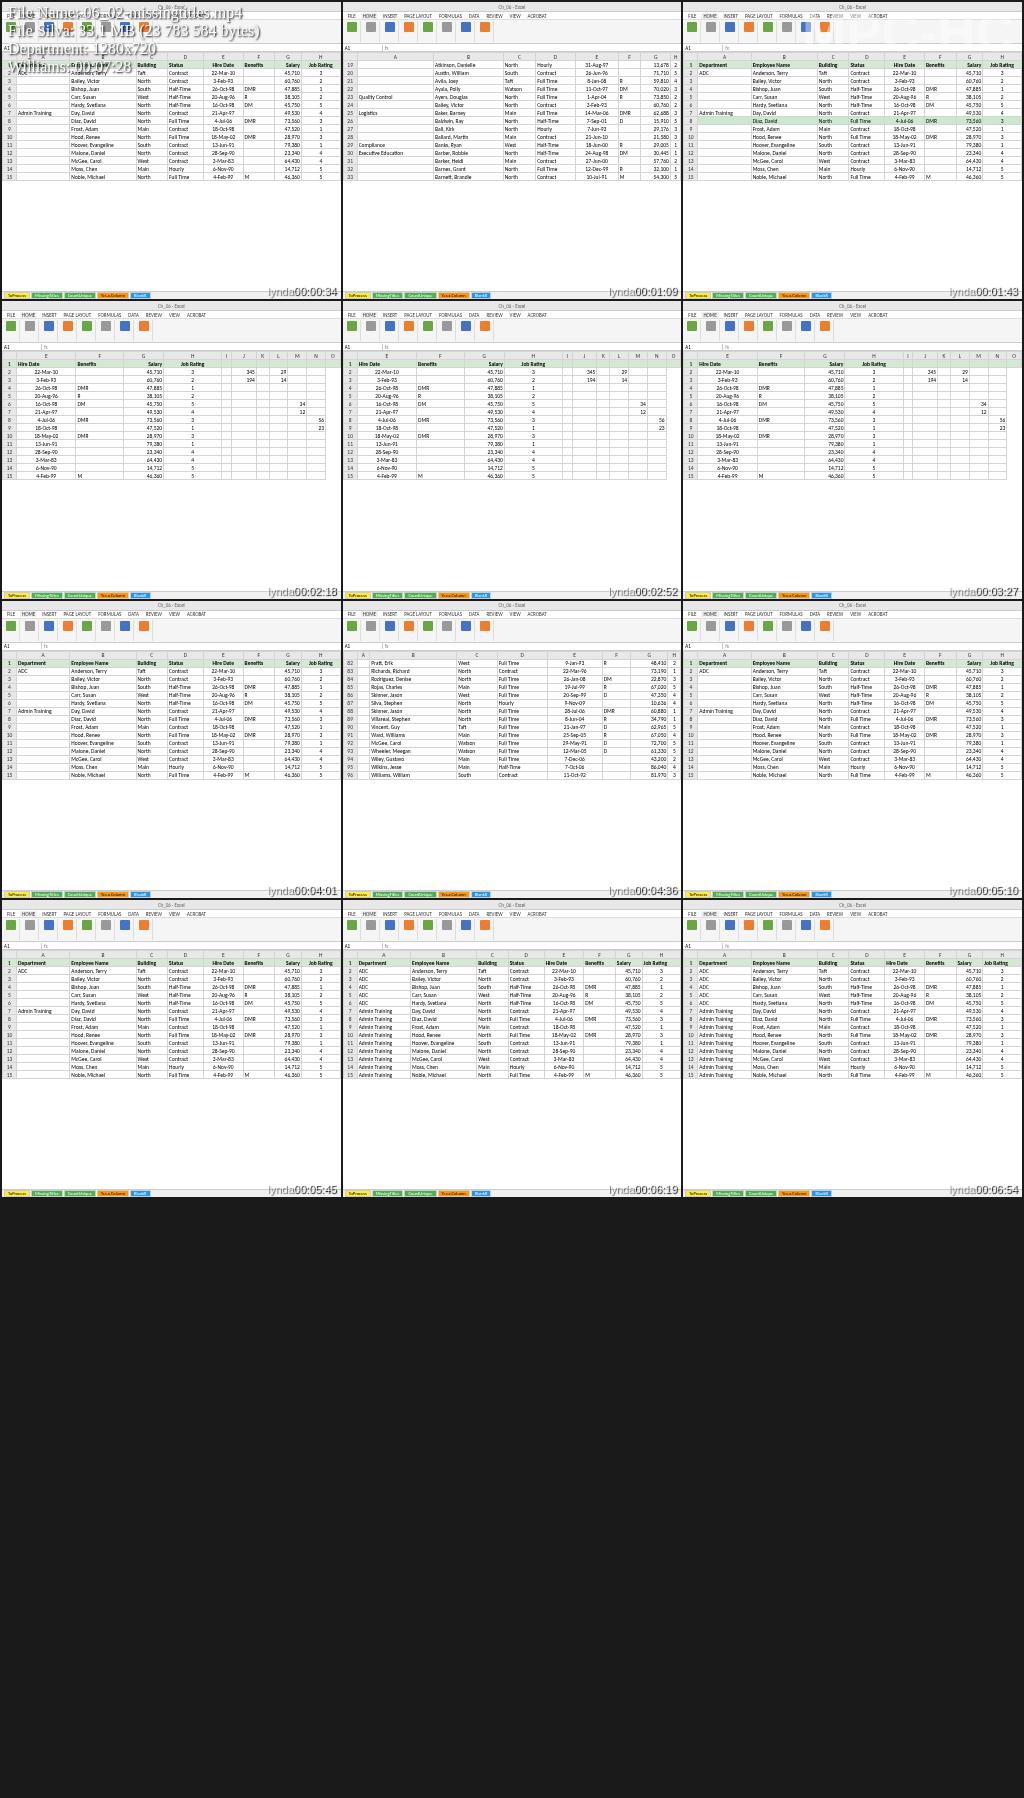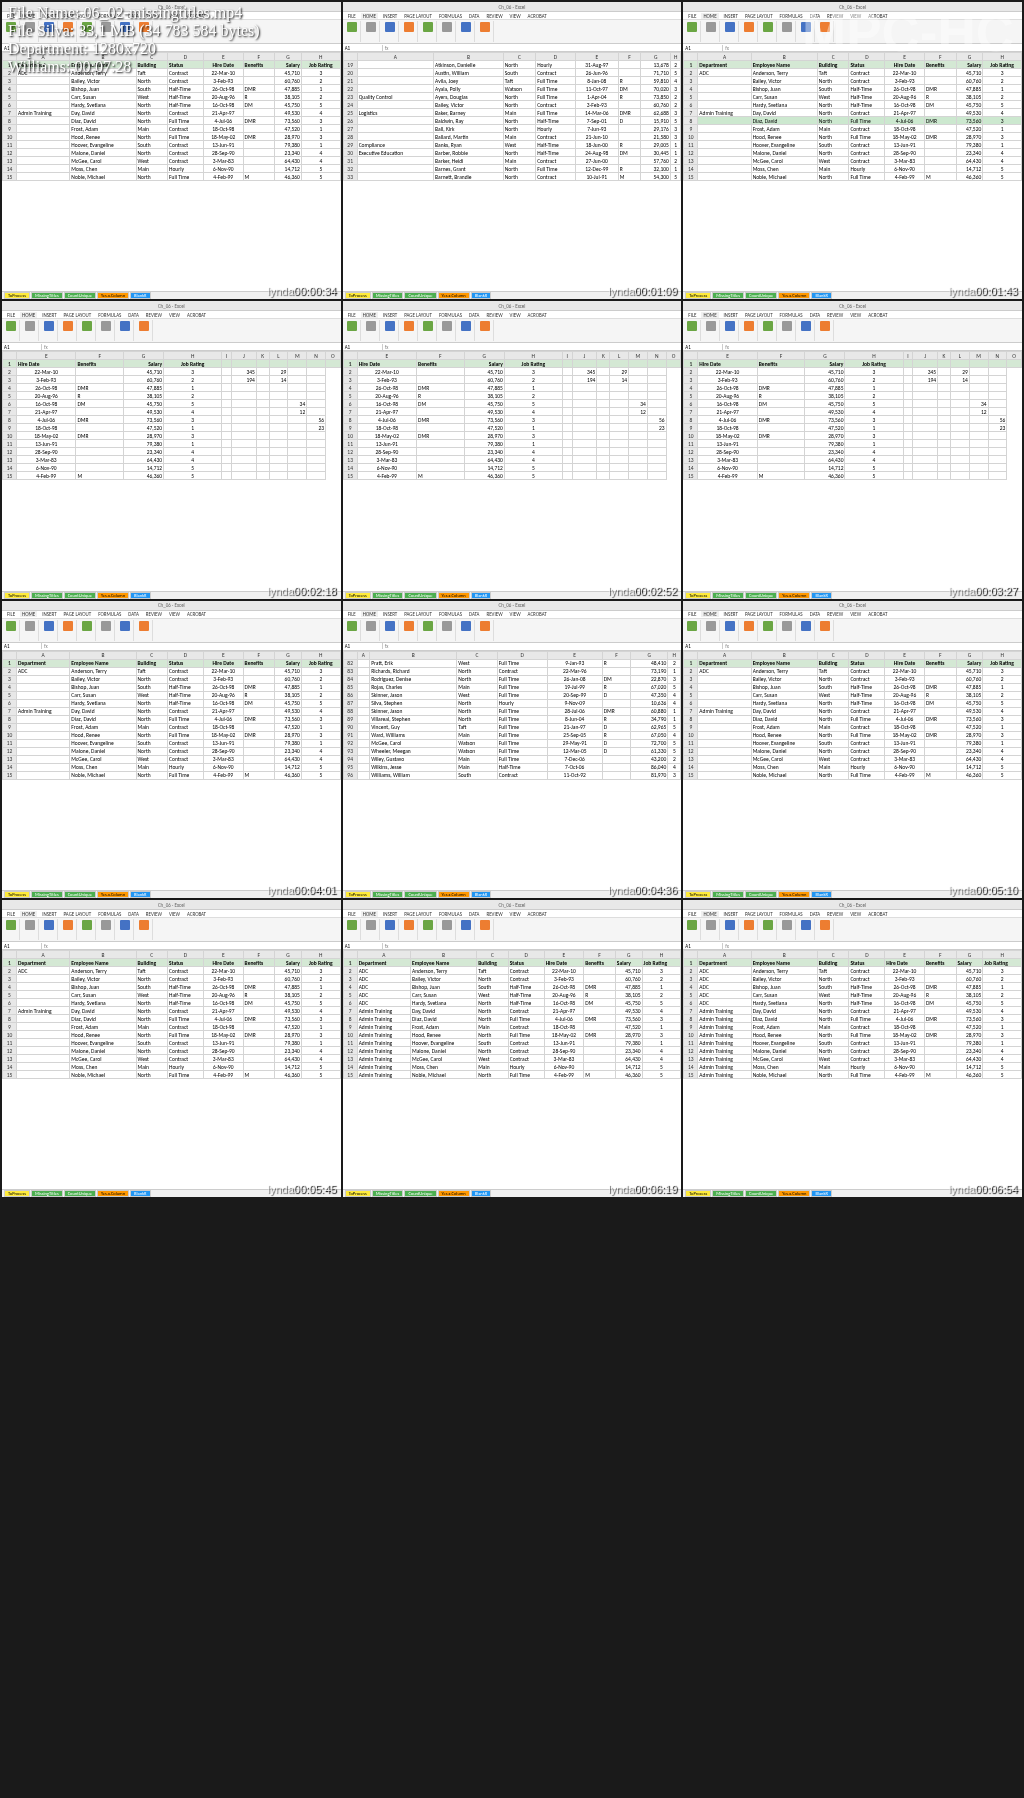--- a/index.html
+++ b/index.html
@@ -37,21 +37,21 @@
 .tab.o{background:#ff9800}
 .tab.b{background:#2196f3;color:#fff}
 .timestamp{position:absolute;bottom:2px;right:4px;color:rgba(255,255,255,0.7);font-size:11px;font-family:Arial;text-shadow:1px 1px 1px #000;z-index:50}
 .sel{background:#cce8cf!important}
 </style>
 </head>
 <body>
 
 <div class="overlay">
   <div><span>File Name:</span> <span>06_02-missingtitles.mp4</span></div>
-  <div><span>File Silva:</span> <span>33,1 MB (34 783 584 bytes)</span></div>
+  <div><span>File Silva:</span> <span>33,1 MB (23 783 584 bytes)</span></div>
   <div><span>Department:</span> <span>1280x720</span></div>
   <div><span>Williams:</span> <span>00:07:28</span></div>
 </div>
 <div class="watermark">MPC-HC</div>
 
 <div class="grid" id="grid">
     <div class="pane">
       <div class="titlebar">
         <span class="t">Ch_06 - Excel</span>
       </div>

